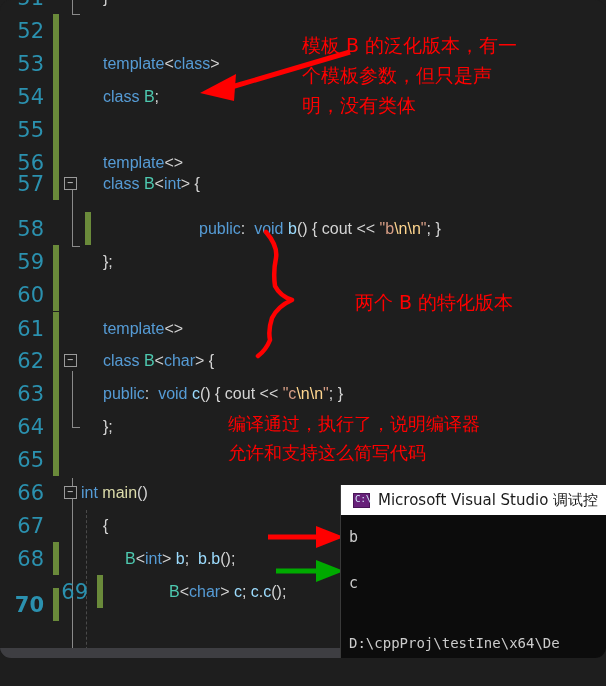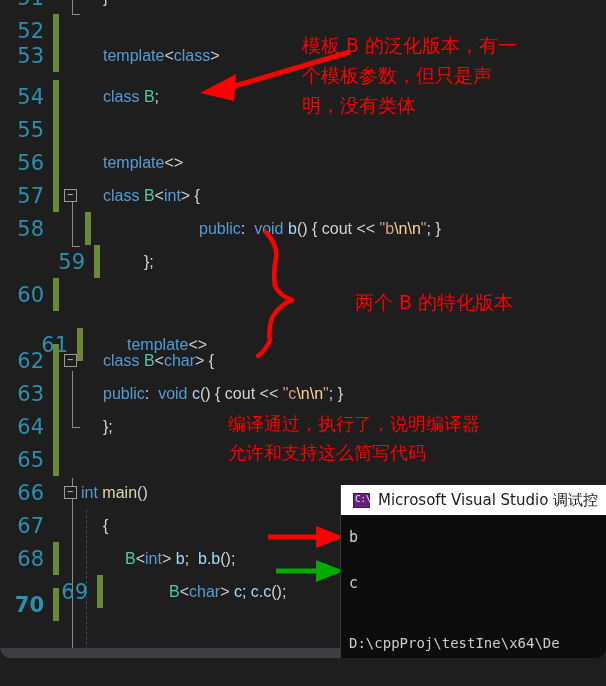--- a/index.html
+++ b/index.html
@@ -224,21 +224,21 @@
           <div class="changebar"></div>
           <div class="glyph"></div>
           <div class="codetext" style="padding-left: 22px;">}</div>
         </div>
         <div class="code-line" style="top: 14px;">
           <div class="lnum">52</div>
           <div class="changebar on"></div>
           <div class="glyph"></div>
           <div class="codetext" style="padding-left: 0px;"></div>
         </div>
-        <div class="code-line" style="top: 39px;">
+        <div class="code-line" style="top: 47px;">
           <div class="lnum">53</div>
           <div class="changebar on"></div>
           <div class="glyph"></div>
           <div class="codetext" style="padding-left: 22px;"><span class="kw">template</span>&lt;<span class="kw">class</span>&gt;</div>
         </div>
         <div class="code-line" style="top: 80px; align-items: center;">
           <div class="lnum">54</div>
           <div class="changebar on"></div>
           <div class="glyph"></div>
           <div class="codetext" style="padding-left: 22px;"><span class="kw">class</span> <span class="typ">B</span>;</div>
@@ -248,47 +248,47 @@
           <div class="changebar on"></div>
           <div class="glyph"></div>
           <div class="codetext" style="padding-left: 0px;"></div>
         </div>
         <div class="code-line" style="top: 146px;">
           <div class="lnum">56</div>
           <div class="changebar on"></div>
           <div class="glyph"></div>
           <div class="codetext" style="padding-left: 22px;"><span class="kw">template</span>&lt;&gt;</div>
         </div>
-        <div class="code-line" style="top: 179px;">
+        <div class="code-line" style="top: 167px;">
           <div class="lnum">57</div>
           <div class="changebar on"></div>
           <div class="glyph">
             <div class="fold">−</div>
           </div>
           <div class="codetext" style="padding-left: 22px;"><span class="kw">class</span> <span class="typ">B</span>&lt;<span class="kw">int</span>&gt; {</div>
         </div>
         <div class="code-line" style="top: 212px; gap: 32px;">
           <div class="lnum">58</div>
           <div class="changebar on"></div>
           <div class="glyph"></div>
           <div class="codetext" style="padding-left: 22px;"><span class="kw">public</span>:  <span class="kw">void</span> <span class="var">b</span>() { <span class="pl">cout</span> &lt;&lt; <span class="str">"b<span class="esc">\n</span><span class="esc">\n</span>"</span>; }</div>
         </div>
-        <div class="code-line" style="top: 245px; padding-left: 41px;">
+        <div class="code-line" style="top: 245px;">
           <div class="lnum">59</div>
           <div class="changebar on"></div>
           <div class="glyph"></div>
           <div class="codetext" style="padding-left: 22px;">};</div>
         </div>
         <div class="code-line" style="top: 278px;">
           <div class="lnum">60</div>
           <div class="changebar on"></div>
           <div class="glyph"></div>
           <div class="codetext" style="padding-left: 0px;"></div>
         </div>
-        <div class="code-line" style="top: 328px; margin-left: 24px;">
+        <div class="code-line" style="top: 312px;">
           <div class="lnum">61</div>
           <div class="changebar on"></div>
           <div class="glyph"></div>
           <div class="codetext" style="padding-left: 22px;"><span class="kw">template</span>&lt;&gt;</div>
         </div>
         <div class="code-line" style="top: 344px;">
           <div class="lnum">62</div>
           <div class="changebar on"></div>
           <div class="glyph">
             <div class="fold">−</div>

